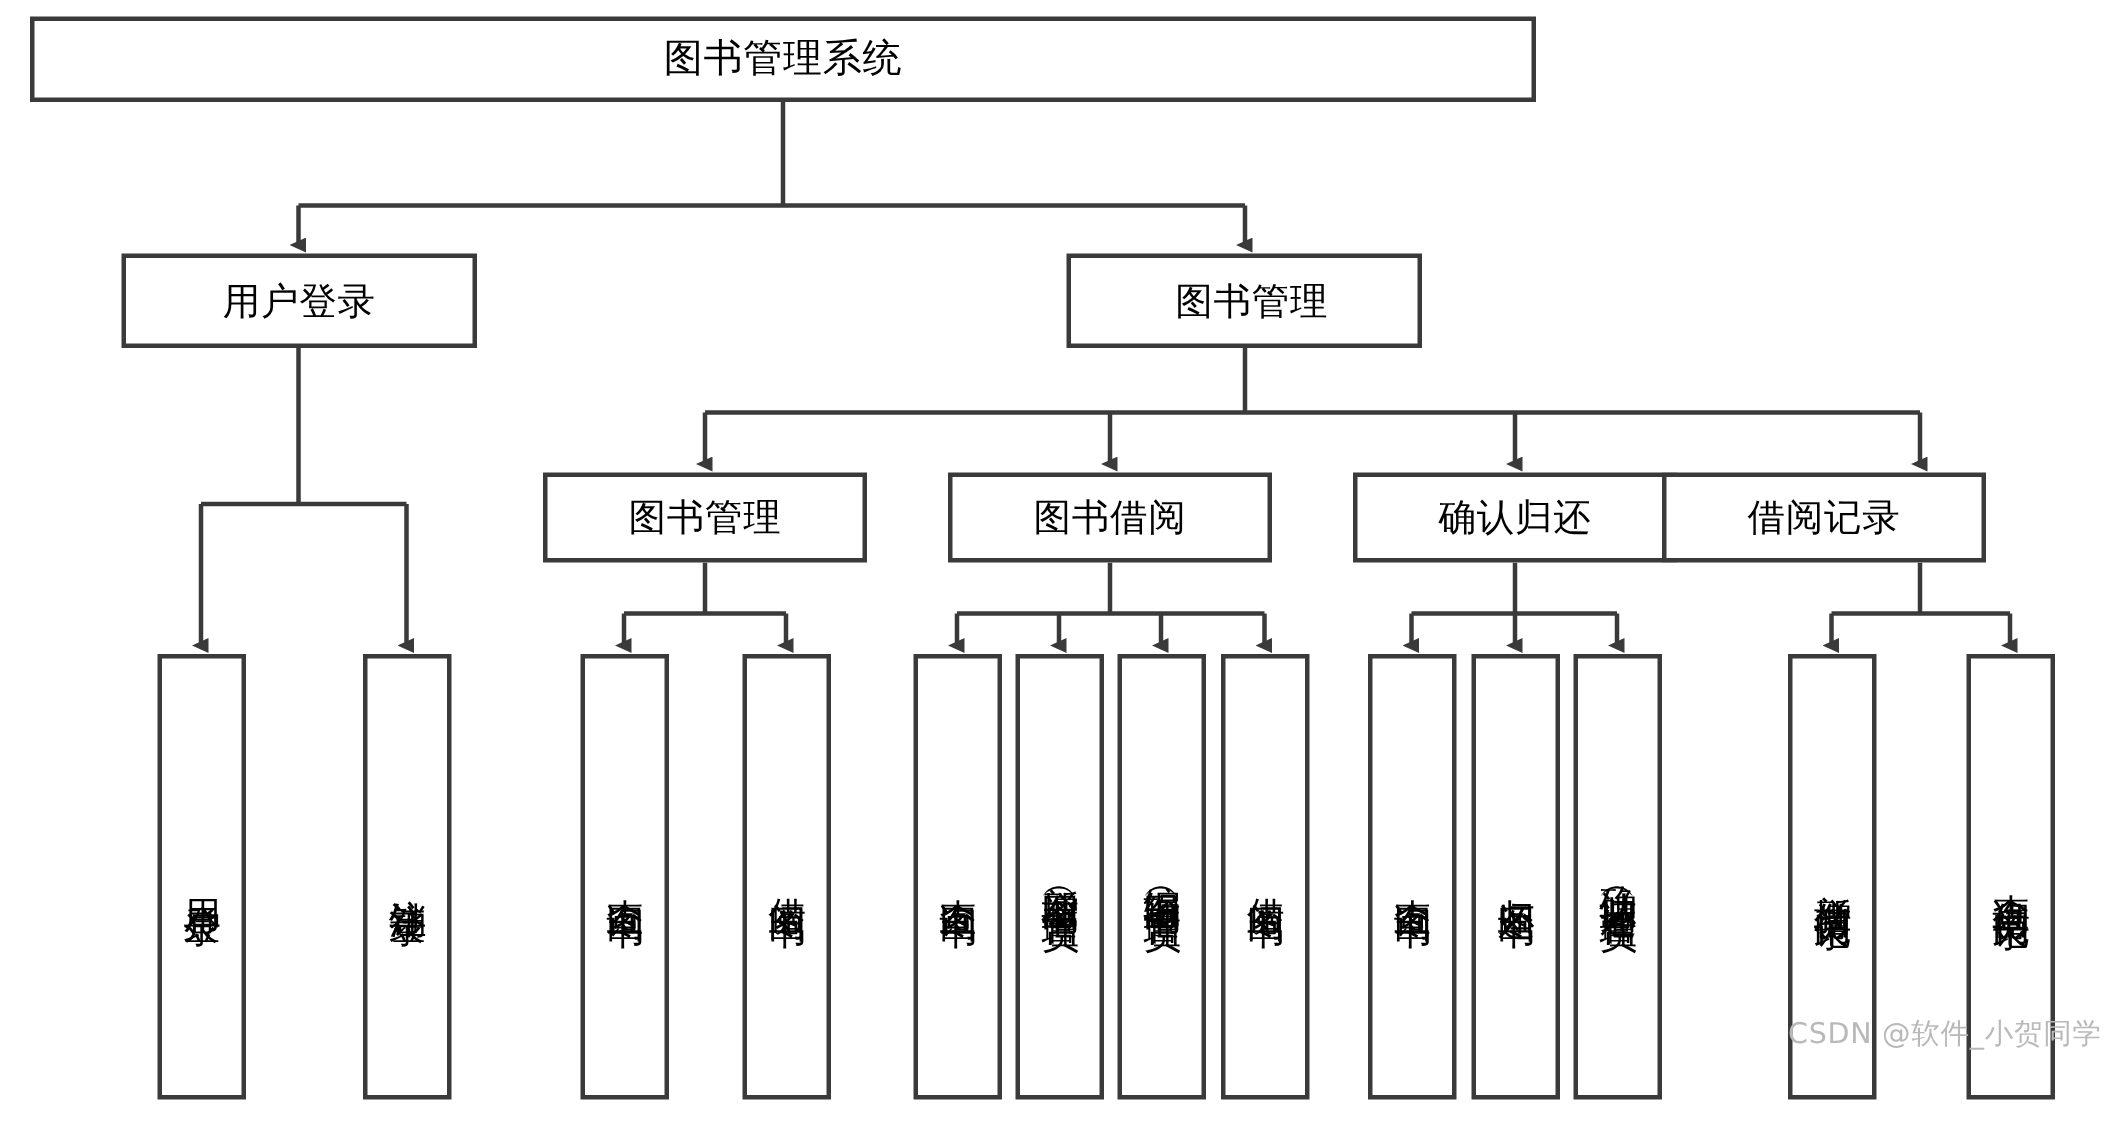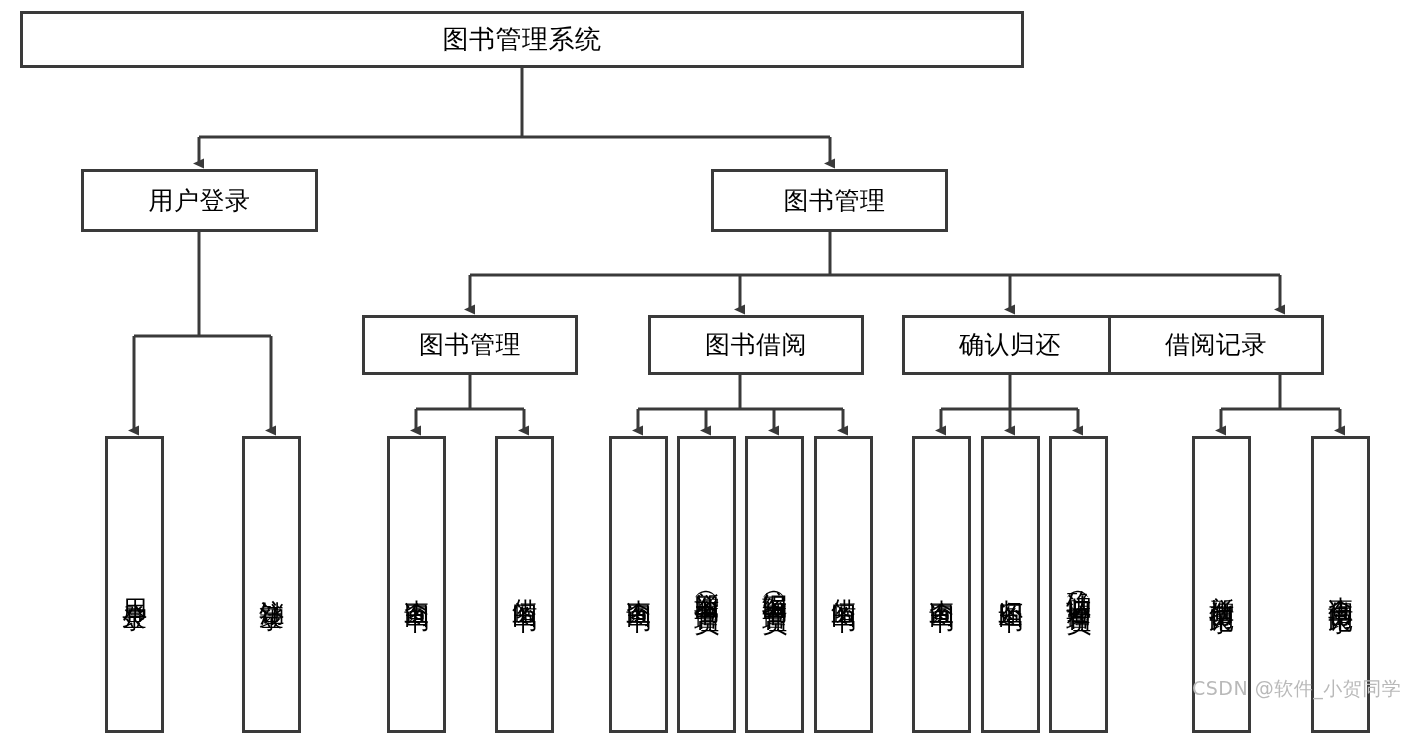--- a/index.html
+++ b/index.html
@@ -129,21 +129,21 @@
   <div class="node horiz" style="left:81px; top:169px; width:237px; height:63px;">
     <span>用户登录</span>
   </div>
   <div class="node horiz" style="left:711px; top:169px; width:237px; height:63px;padding-left:10px;">
     <span>图书管理</span>
   </div>
 
   <div class="node horiz" style="left:362px; top:315px; width:216px; height:60px;">
     <span>图书管理</span>
   </div>
-  <div class="node horiz" style="left:632px; top:315px; width:216px; height:60px;margin-left:16px;">
+  <div class="node horiz" style="left:632px; top:315px; width:216px; height:60px;">
     <span>图书借阅</span>
   </div>
   <div class="node horiz" style="left:902px; top:315px; width:216px; height:60px;">
     <span>确认归还</span>
   </div>
   <div class="node horiz" style="left:1108px; top:315px; width:216px; height:60px;">
     <span>借阅记录</span>
   </div>
 
   <div class="node leaf" style="left:105px; top:436px; width:59px; height:297px;">

